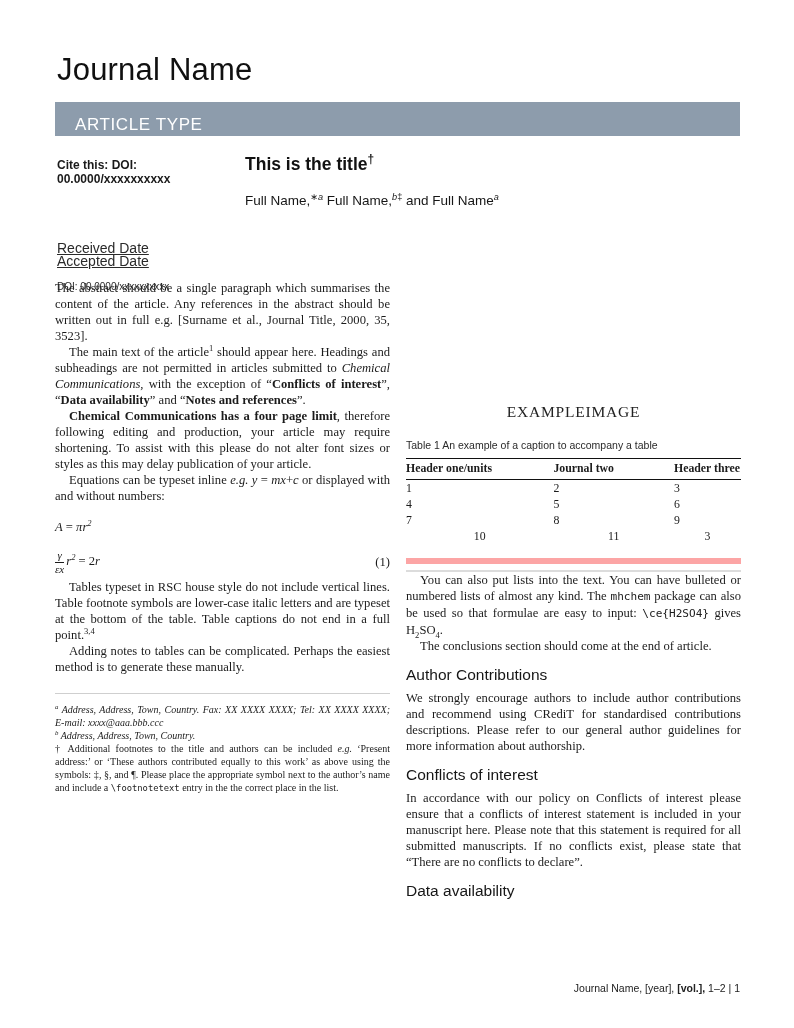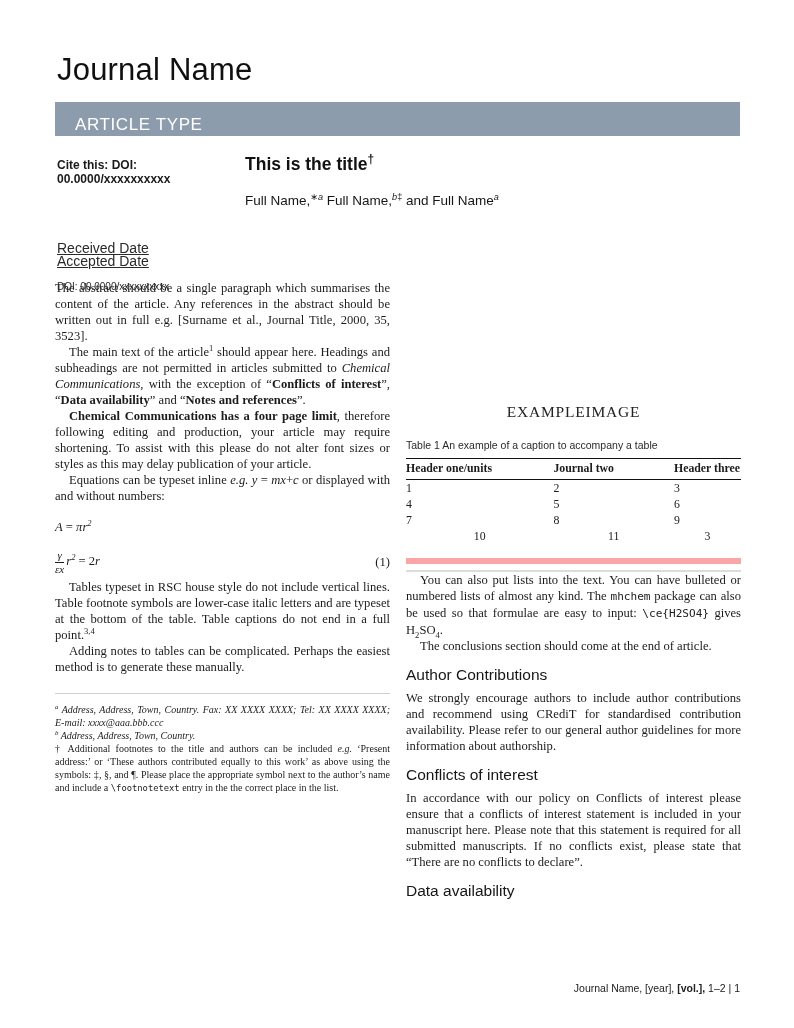--- a/index.html
+++ b/index.html
@@ -189,21 +189,21 @@
               <td>3</td>
             </tr>
           </tbody>
         </table>
       <hr class="table-underline">
 
       <p class="body indent p-lists"><span>You can also put lists into the text. You can have bulleted or numbered lists of almost any kind. The </span><span class="seg-m">mhchem</span><span> package can also be used so that formulae are easy to input: </span><span class="seg-m">\ce{H2SO4}</span><span> gives H</span><span class="seg-sub">2</span><span>SO</span><span class="seg-sub">4</span><span>.</span></p>
       <p class="body indent">The conclusions section should come at the end of article.</p>
 
       <h2 class="section-heading">Author Contributions</h2>
-      <p class="body after-heading">We strongly encourage authors to include author contributions and recommend using CRediT for standardised contribution availability. Please refer to our general author guidelines for more information about authorship.</p>
+      <p class="body after-heading">We strongly encourage authors to include author contributions and recommend using CRediT for standardised contributions descriptions. Please refer to our general author guidelines for more information about authorship.</p>
 
       <h2 class="section-heading">Conflicts of interest</h2>
       <p class="body after-heading">In accordance with our policy on Conflicts of interest please ensure that a conflicts of interest statement is included in your manuscript here. Please note that this statement is required for all submitted manuscripts. If no conflicts exist, please state that “There are no conflicts to declare”.</p>
 
       <h2 class="section-heading">Data availability</h2>
     </div>
 
   </div>
 
   <div class="footer"><span>Journal Name, [year], </span><span class="seg-b">[vol.],</span><span> 1–2 | 1</span></div>

